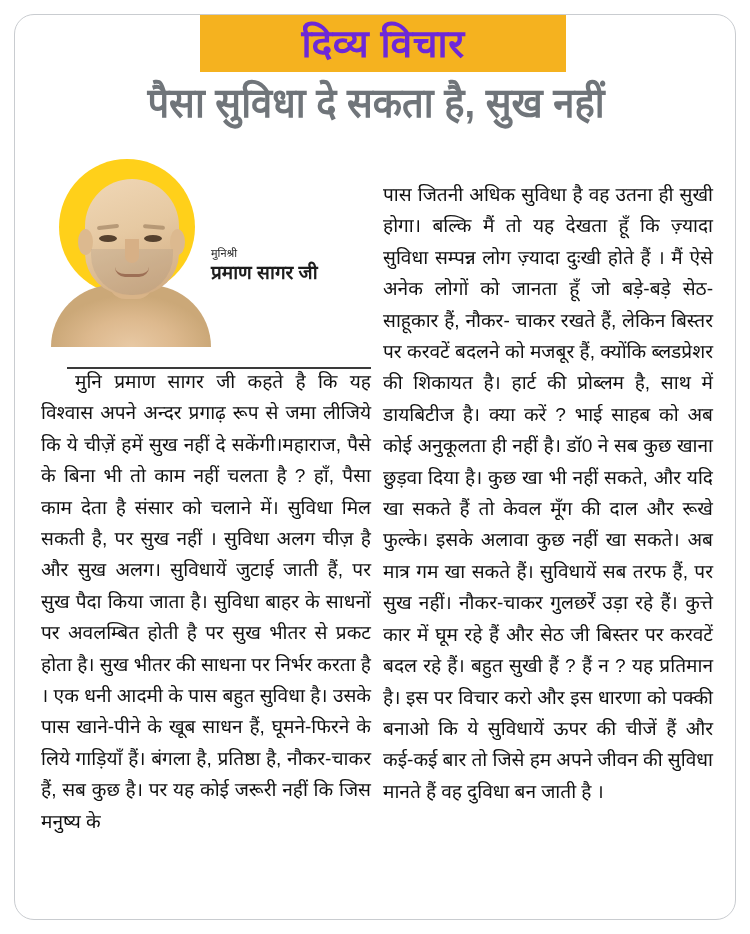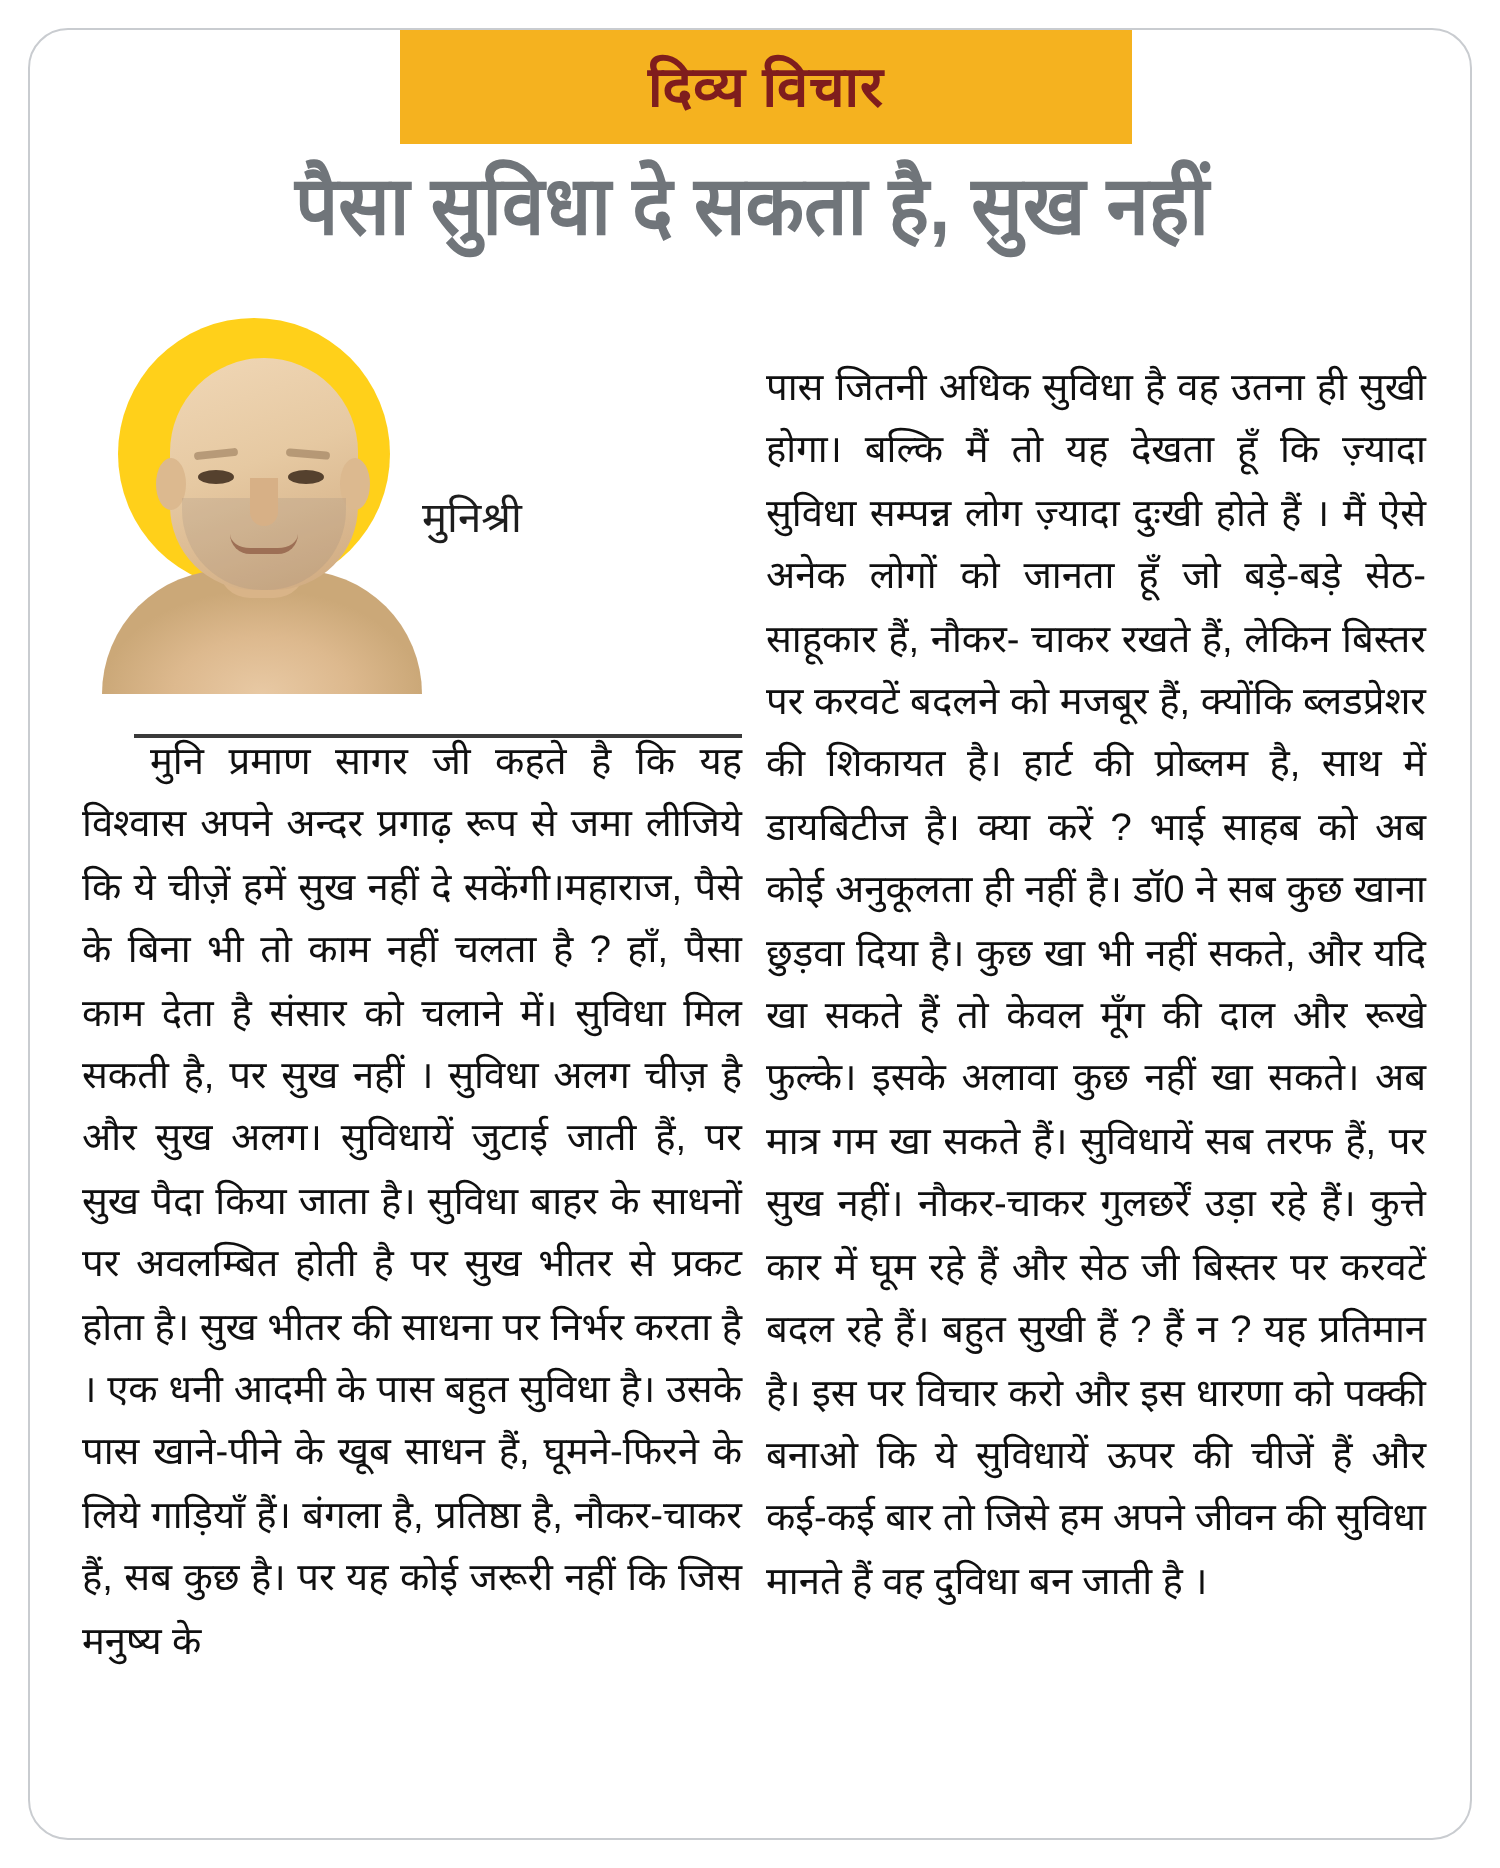--- a/index.html
+++ b/index.html
@@ -40,23 +40,23 @@
     width: 366px;
     height: 57px;
     background: #F5B21F;
     display: flex;
     align-items: center;
     justify-content: center;
   }
   .banner-text {
     font-family: "Liberation Sans", "DejaVu Sans", sans-serif;
     font-weight: bold;
-    font-size: 28px;
+    font-size: 39px;
     line-height: 1;
-    color: #7f1d1d;
+    color: #6d28d9;
     letter-spacing: 0.5px;
     white-space: nowrap;
   }
 
   
   .headline {
     position: absolute;
     left: 0;
     top: 66px;
     width: 722px;
@@ -202,21 +202,21 @@
   
   .caption {
     position: absolute;
     left: 170px;
     top: 92px;
     width: 160px;
     color: #1d1d1d;
   }
   .caption .cap-small {
     font-family: "Liberation Sans", "DejaVu Sans", sans-serif;
-    font-size: 21px;
+    font-size: 11px;
     line-height: 1.25;
     font-weight: normal;
   }
   .caption .cap-name {
     font-family: "Liberation Sans", "DejaVu Sans", sans-serif;
     font-size: 19px;
     line-height: 1.3;
     font-weight: bold;
     white-space: nowrap;
   }
@@ -283,20 +283,21 @@
             <div class="brow-l"></div>
             <div class="brow-r"></div>
             <div class="eye-l"></div>
             <div class="eye-r"></div>
             <div class="nose"></div>
             <div class="mouth"></div>
           </div>
 
           <div class="caption">
             <div class="cap-small">मुनिश्री</div>
+            <div class="cap-name">प्रमाण सागर जी</div>
           </div>
         </div>
 
         <div class="rule"></div>
 
         <div class="body-text">मुनि प्रमाण सागर जी कहते है कि यह विश्वास अपने अन्दर प्रगाढ़ रूप से जमा लीजिये कि ये चीज़ें हमें सुख नहीं दे सकेंगी।महाराज, पैसे के बिना भी तो काम नहीं चलता है ? हाँ, पैसा काम देता है संसार को चलाने में। सुविधा मिल सकती है, पर सुख नहीं । सुविधा अलग चीज़ है और सुख अलग। सुविधायें जुटाई जाती हैं, पर सुख पैदा किया जाता है। सुविधा बाहर के साधनों पर अवलम्बित होती है पर सुख भीतर से प्रकट होता है। सुख भीतर की साधना पर निर्भर करता है । एक धनी आदमी के पास बहुत सुविधा है। उसके पास खाने-पीने के खूब साधन हैं, घूमने-फिरने के लिये गाड़ियाँ हैं। बंगला है, प्रतिष्ठा है, नौकर-चाकर हैं, सब कुछ है। पर यह कोई जरूरी नहीं कि जिस मनुष्य के</div>
       </div>
 
       <div class="col col-right">
         <div class="body-text">पास जितनी अधिक सुविधा है वह उतना ही सुखी होगा। बल्कि मैं तो यह देखता हूँ कि ज़्यादा सुविधा सम्पन्न लोग ज़्यादा दुःखी होते हैं । मैं ऐसे अनेक लोगों को जानता हूँ जो बड़े-बड़े सेठ-साहूकार हैं, नौकर- चाकर रखते हैं, लेकिन बिस्तर पर करवटें बदलने को मजबूर हैं, क्योंकि ब्लडप्रेशर की शिकायत है। हार्ट की प्रोब्लम है, साथ में डायबिटीज है। क्या करें ? भाई साहब को अब कोई अनुकूलता ही नहीं है। डॉ0 ने सब कुछ खाना छुड़वा दिया है। कुछ खा भी नहीं सकते, और यदि खा सकते हैं तो केवल मूँग की दाल और रूखे फुल्के। इसके अलावा कुछ नहीं खा सकते। अब मात्र गम खा सकते हैं। सुविधायें सब तरफ हैं, पर सुख नहीं। नौकर-चाकर गुलछर्रें उड़ा रहे हैं। कुत्ते कार में घूम रहे हैं और सेठ जी बिस्तर पर करवटें बदल रहे हैं। बहुत सुखी हैं ? हैं न ? यह प्रतिमान है। इस पर विचार करो और इस धारणा को पक्की बनाओ कि ये सुविधायें ऊपर की चीजें हैं और कई-कई बार तो जिसे हम अपने जीवन की सुविधा मानते हैं वह दुविधा बन जाती है ।</div>

